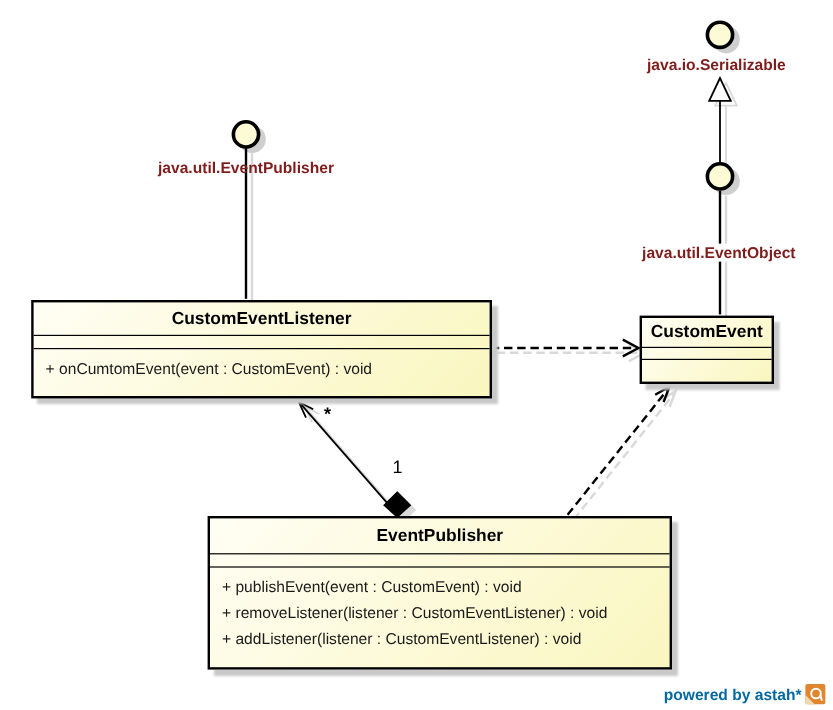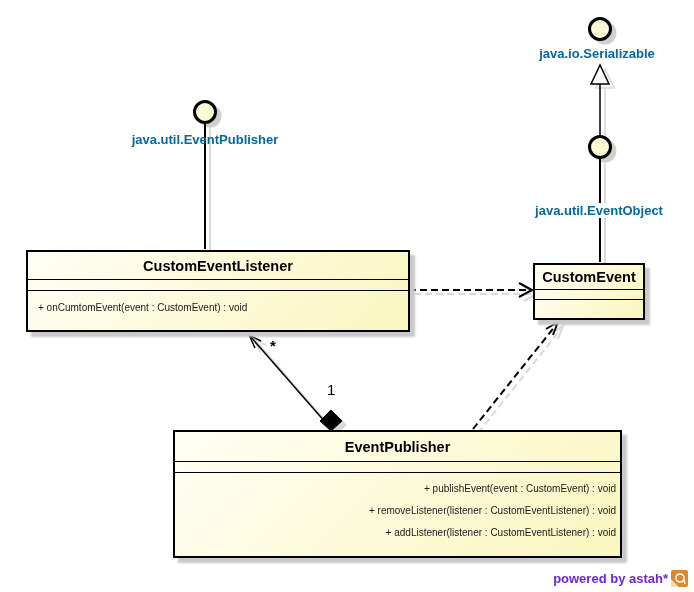--- a/index.html
+++ b/index.html
@@ -6,27 +6,27 @@
   .canvas{position:relative;width:694px;height:592px;background:#ffffff;
           font-family:"Liberation Sans",sans-serif;overflow:hidden;}
   svg.connectors{position:absolute;left:0;top:0;z-index:1;}
   .class-box{position:absolute;z-index:2;box-sizing:border-box;border:2px solid #000;
              background:linear-gradient(135deg,#fffef4 0%,#faf6bf 100%);
              box-shadow:5px 5px 2px #c9c9c9;display:flex;flex-direction:column;}
   .class-title{font-weight:bold;font-size:14.5px;color:#000;text-align:center;
                display:flex;align-items:center;justify-content:center;
                border-bottom:1px solid #000;flex:0 0 auto;}
   .class-attrs{border-bottom:1px solid #000;flex:0 0 auto;}
-  .class-ops{flex:1 1 auto;font-size:10px;color:#1a1a1a;padding:6px 4px 0 10px;
+  .class-ops{flex:1 1 auto;font-size:13px;color:#1a1a1a;padding:6px 4px 0 10px;
              line-height:21px;white-space:nowrap;overflow:hidden;}
-  .iface-label{position:absolute;z-index:2;font-weight:bold;font-size:13px;color:#0369a1;
+  .iface-label{position:absolute;z-index:2;font-weight:bold;font-size:13px;color:#7f1d1d;
                white-space:nowrap;transform:translateX(-50%);}
   .iface-label.bg{background:#ffffff;padding:0 2px;margin-top:37px;}
   .multiplicity{position:absolute;z-index:2;font-size:15px;color:#000;}
-  .watermark{position:absolute;z-index:3;font-weight:bold;font-size:13px;color:#6d28d9;
+  .watermark{position:absolute;z-index:3;font-weight:bold;font-size:13px;color:#0369a1;
              white-space:nowrap;}
   .logo{position:absolute;z-index:3;}
 </style>
 </head>
 <body>
 
 <div class="canvas">
 
   <svg class="connectors" width="694" height="592">
 
@@ -92,24 +92,24 @@
       <div>+ onCumtomEvent(event : CustomEvent) : void</div>
     </div>
   </div>
 
   <div class="class-box" style="left:533px;top:263px;width:112px;height:57px;">
     <div class="class-title" style="height:24px;">CustomEvent</div>
     <div class="class-attrs" style="height:9px;"></div>
     <div class="class-ops"></div>
   </div>
 
-  <div class="class-box" style="left:173px;top:430px;width:449px;height:128px;">
+  <div class="class-box" style="left:173px;top:430px;width:387px;height:128px;">
     <div class="class-title" style="height:29px;">EventPublisher</div>
     <div class="class-attrs" style="height:10px;"></div>
-    <div class="class-ops" style="padding-top:5px;line-height:22px;text-align:right;">
+    <div class="class-ops" style="padding-top:5px;line-height:22px;">
       <div>+ publishEvent(event : CustomEvent) : void</div>
       <div>+ removeListener(listener : CustomEventListener) : void</div>
       <div>+ addListener(listener : CustomEventListener) : void</div>
     </div>
   </div>
 
   <div class="multiplicity" style="left:270px;top:337px;font-weight:bold;">*</div>
   <div class="multiplicity" style="left:327px;top:381px;">1</div>
 
   <div class="watermark" style="right:26px;top:571px;">powered by astah*</div>

